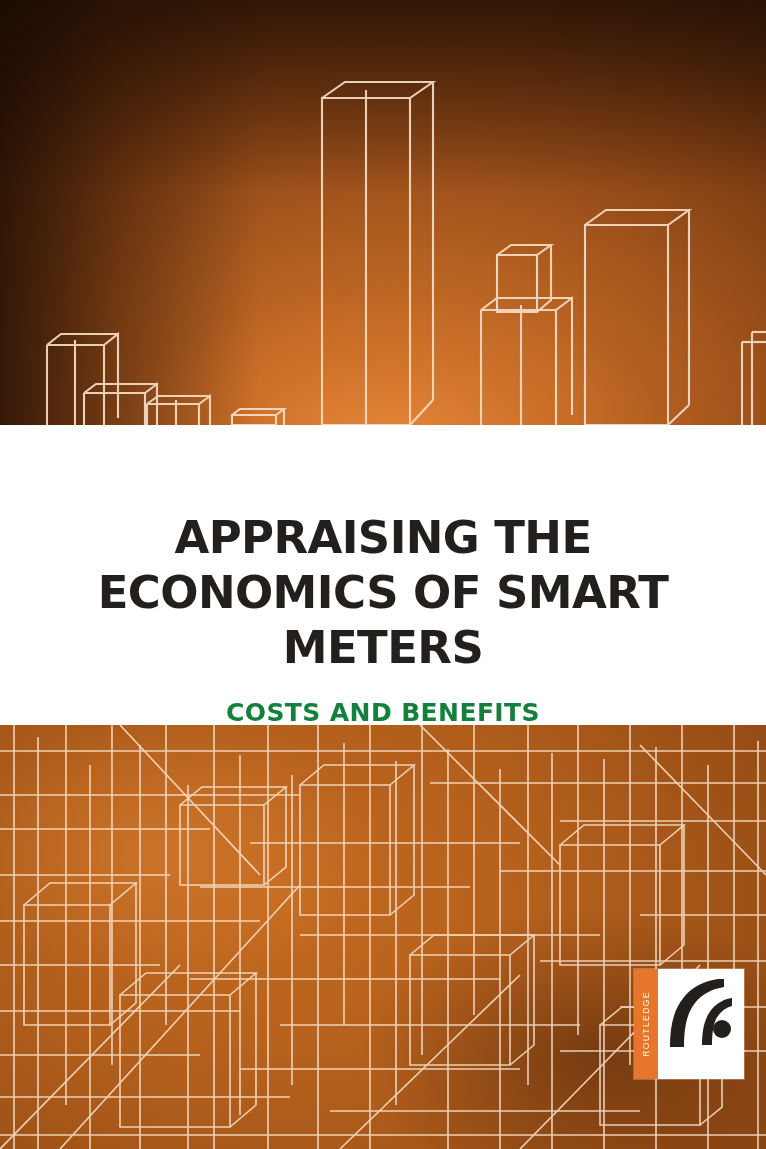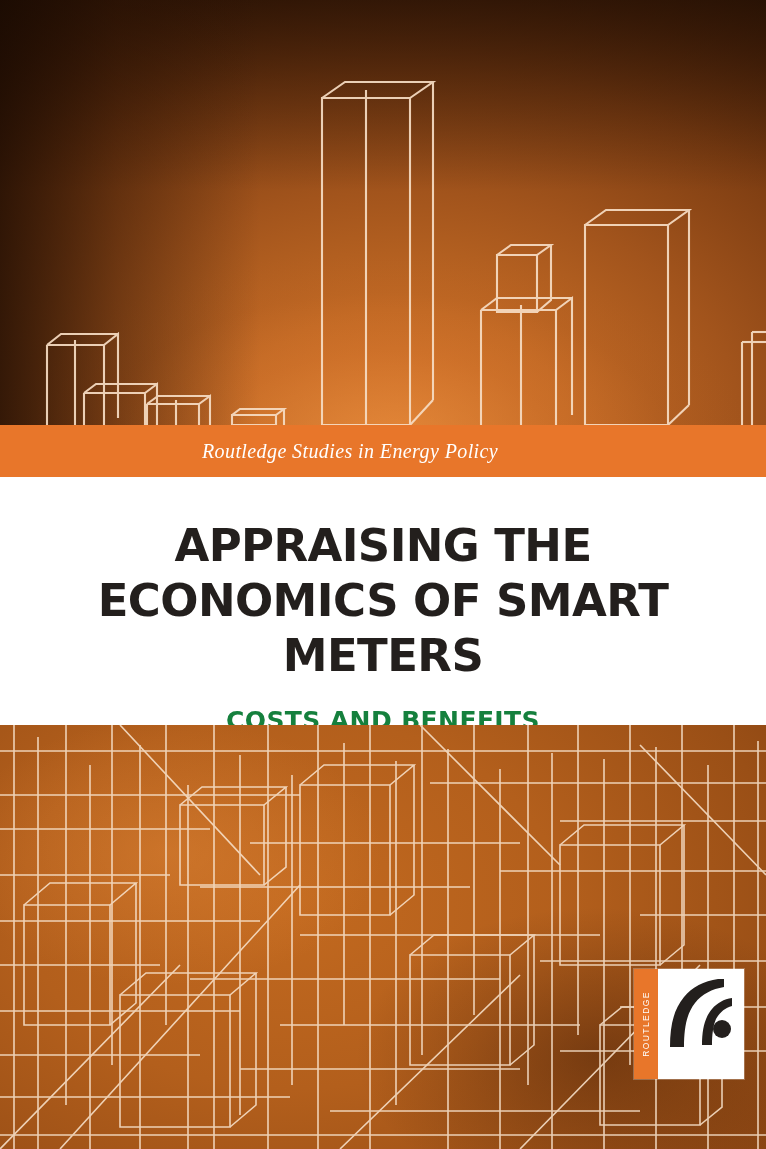--- a/index.html
+++ b/index.html
@@ -73,21 +73,21 @@
   
   .title-band {
     position: absolute;
     left: 0; top: 477px;
     width: 766px;
     height: 248px;
     background: #ffffff;
     text-align: center;
   }
   .book-title {
-    margin: 16px;
+    margin: 8px;
     padding: 26px 52px 0 52px;
     font-family: "DejaVu Sans", sans-serif;
     font-weight: bold;
     font-size: 45px;
     line-height: 1.22;
     letter-spacing: -0.6px;
     color: #231f1d;
     text-transform: uppercase;
   }
   .book-subtitle {
@@ -218,23 +218,20 @@
         <path d="M199 404 L210 396 L210 425"></path>
         <path d="M147 404 L158 396 L210 396"></path>
         <path d="M176 400 L176 425"></path>
         <path d="M232 415 L232 425 L276 425 L276 415 Z"></path>
         <path d="M232 415 L240 409 L284 409 L276 415"></path>
         <path d="M284 409 L284 425"></path>
       </g>
     </svg>
   </div>
 
-  <div class="series-bar">
-    <div class="series-text">Routledge Studies in Energy Policy</div>
-  </div>
 
   <div class="title-band">
     <h1 class="book-title">Appraising the Economics of Smart Meters</h1>
     <div class="book-subtitle">Costs and Benefits</div>
     <div class="book-author">Jacopo Torriti</div>
   </div>
 
   <div class="bottom-art">
     <div class="b-glow"></div>
 

